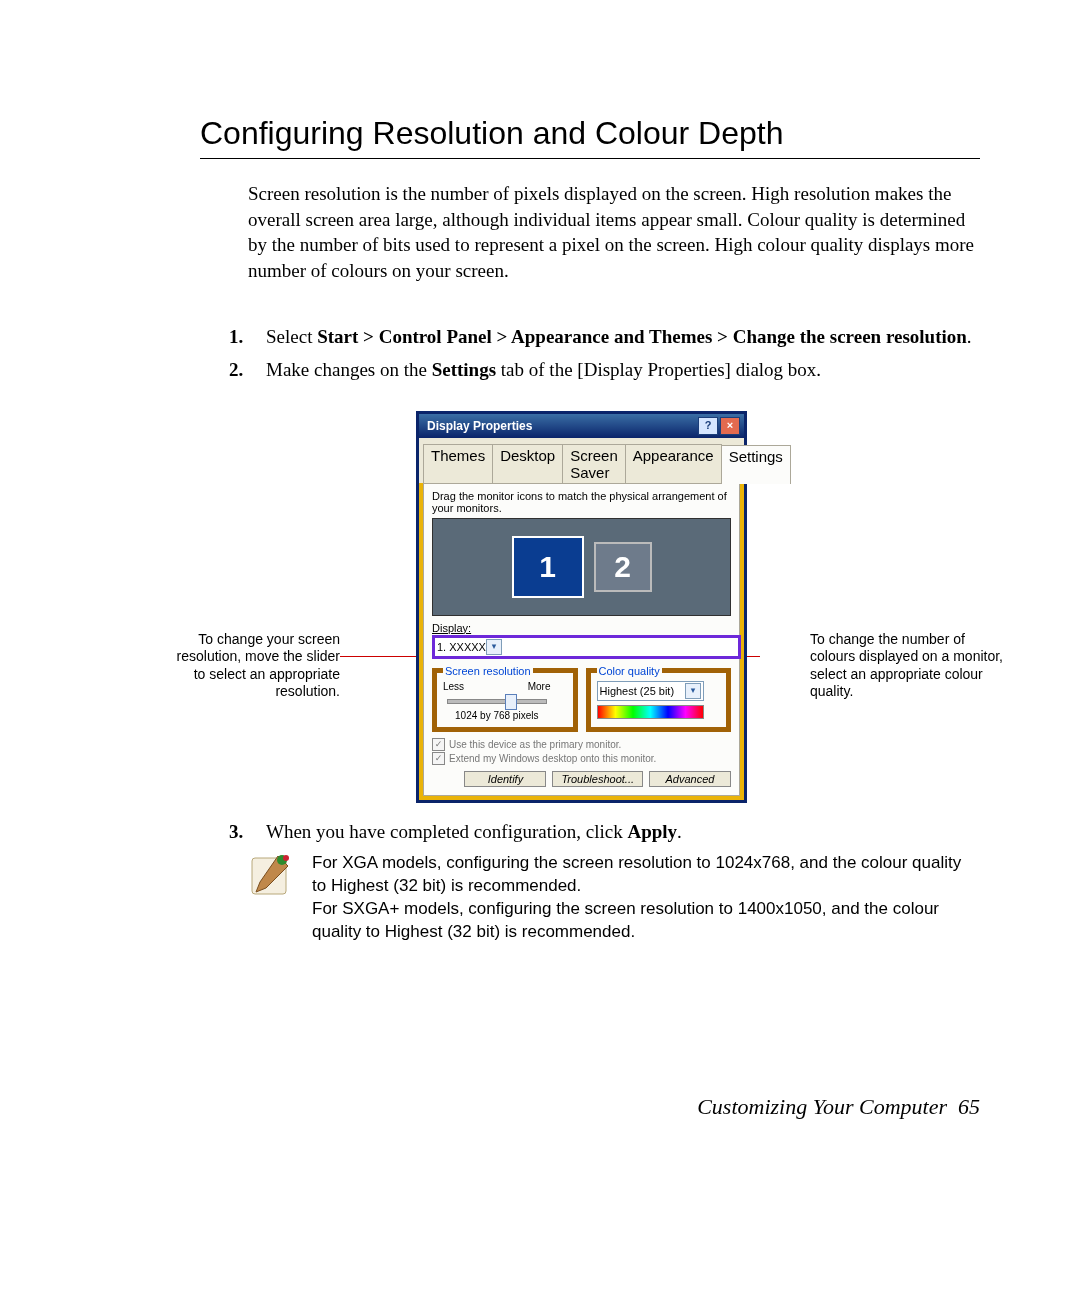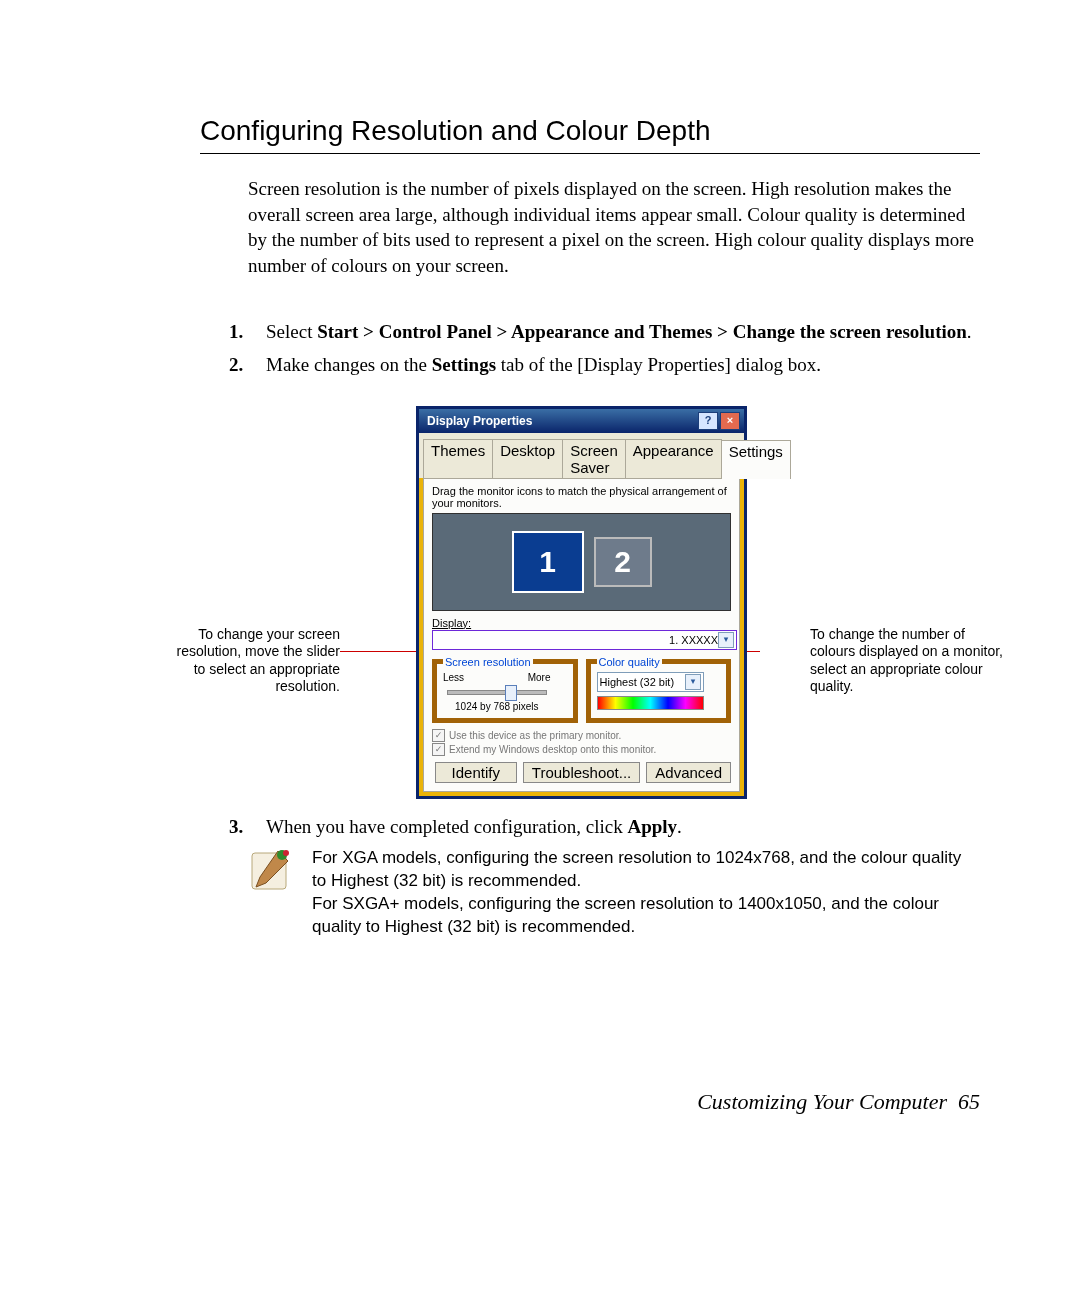--- a/index.html
+++ b/index.html
@@ -10,21 +10,21 @@
     color: #000;
     width: 1080px;
   }
   .page {
     box-sizing: border-box;
     padding: 115px 100px 60px 200px;
   }
   h1.title {
     font-family: Arial, Helvetica, sans-serif;
     font-weight: 400;
-    font-size: 28px;
+    font-size: 32px;
     margin: 0 0 6px 0;
   }
   hr.title-rule {
     border: none;
     border-top: 1.5px solid #000;
     margin: 0 0 22px 0;
   }
   .intro {
     font-size: 19px;
     line-height: 1.35;
@@ -148,26 +148,26 @@
     display: flex;
     align-items: center;
     justify-content: center;
   }
   .mon1 { width: 68px; height: 58px; background: #0a3d91; }
   .mon2 { width: 54px; height: 46px; background: #6e7b8b; border-color: #bbb; }
 
   .display-label { text-decoration: underline; }
   .display-select {
     width: 100%;
-    border: 1px solid #6d28d9;
+    border: 3px solid #6d28d9;
     background: #fff;
     font-size: 11px;
     padding: 1px 2px;
     display: flex;
-    justify-content: flex-end;
+    justify-content: flex-start;
     align-items: center;
     margin: 1px 0 6px 0;
   }
   .dd-arrow {
     width: 14px; height: 14px;
     border: 1px solid #7f9db9;
     background: #e8f0fb;
     color: #2b5a9c;
     text-align: center;
     line-height: 12px;
@@ -241,25 +241,26 @@
 
   .btn-row {
     display: flex;
     justify-content: flex-end;
     gap: 6px;
     margin-top: 6px;
   }
   .xp-btn {
     min-width: 64px;
     padding: 1px 8px;
-    font-size: 15px;
+    font-size: 11px;
     border: 1px solid #888;
     background: #ece9d8;
     text-align: center;
     cursor: default;
+    font-style: italic;
   }
   .dlg-footer {
     display: flex;
     justify-content: flex-end;
     gap: 6px;
     padding: 6px 8px 8px 8px;
   }
 
   .note-row {
     display: flex;
@@ -349,21 +350,21 @@
             <div class="slider-track">
               <div class="slider-rail"></div>
               <div class="slider-thumb"></div>
             </div>
             <div class="res-readout">1024 by 768 pixels</div>
           </fieldset>
 
           <fieldset>
             <legend>Color quality</legend>
             <div class="color-select">
-              <span>Highest (32 bit)</span>
+              <span>Highest (25 bit)</span>
               <span class="dd-arrow">▾</span>
             </div>
             <div class="spectrum"></div>
           </fieldset>
         </div>
 
         <div class="checks">
           <div class="chk">
             <span class="chk-box">✓</span>
             <span>Use this device as the primary monitor.</span>

